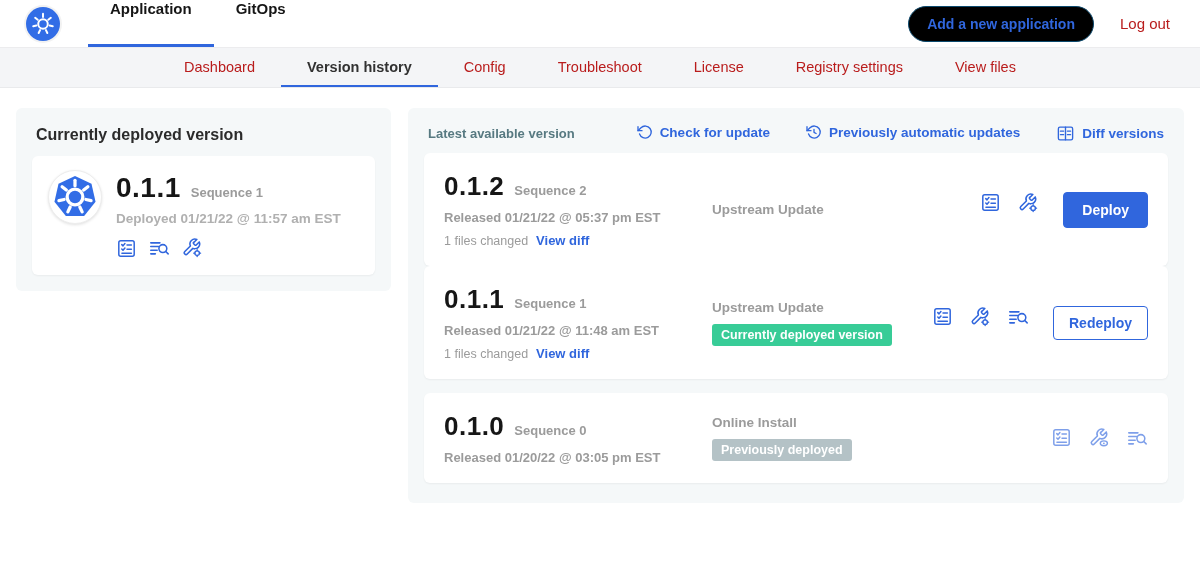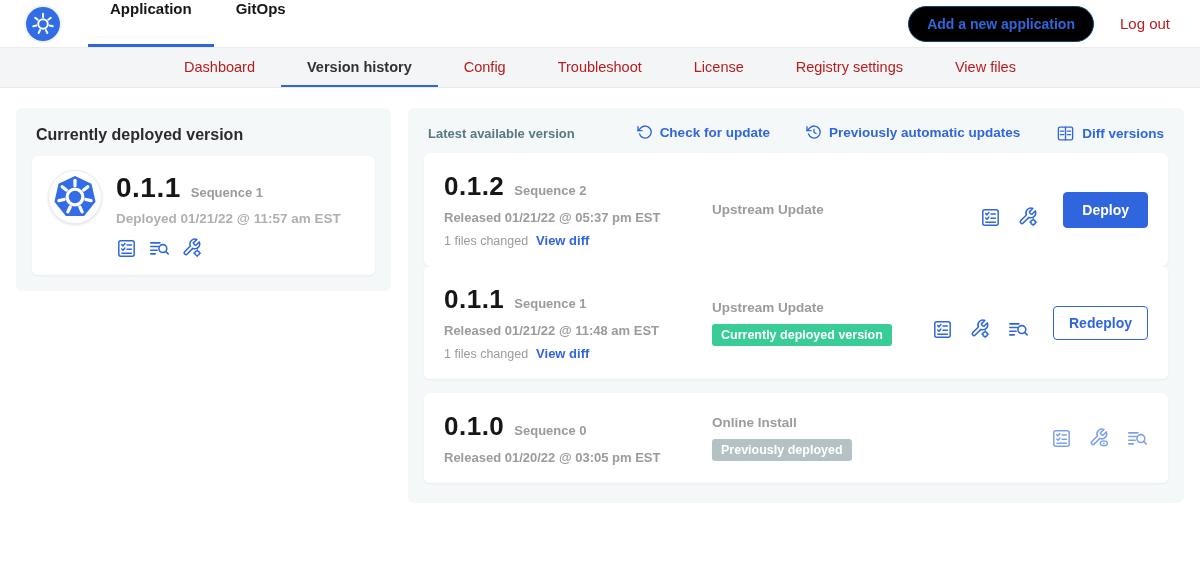--- a/index.html
+++ b/index.html
@@ -156,21 +156,21 @@
   .rel-source { font-size:13.5px; font-weight:700; color:#9b9b9b; }
   .badge {
     display:inline-block;
     margin-top:9px;
     font-size:12.5px; font-weight:700; color:#fff;
     padding:4px 9px;
     border-radius:3px;
   }
   .badge-green { background:#38cc97; }
   .badge-gray  { background:#b4c2c6; }
-  .release-right { display:flex; align-items:flex-end; gap:16px; flex:none; }
+  .release-right { display:flex; align-items:flex-start; gap:16px; flex:none; }
   .release-right .muted { opacity:.62; }
   .deploy-btn {
     margin-left:8px;
     background:#3066dd; color:#fff;
     border:1px solid #3066dd;
     font-family:inherit;
     font-size:14px; font-weight:700;
     padding:9px 18px;
     border-radius:4px;
     cursor:pointer;

